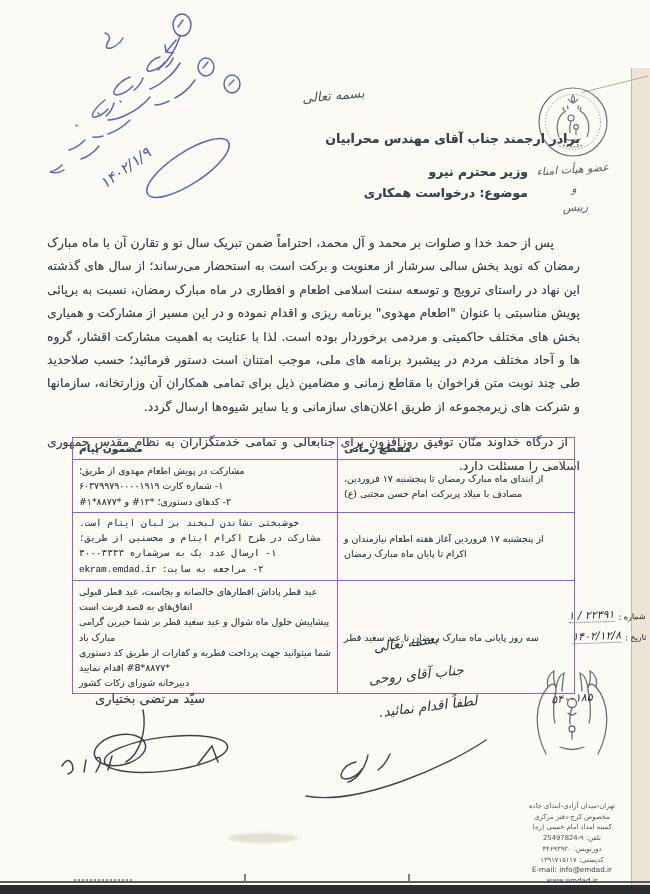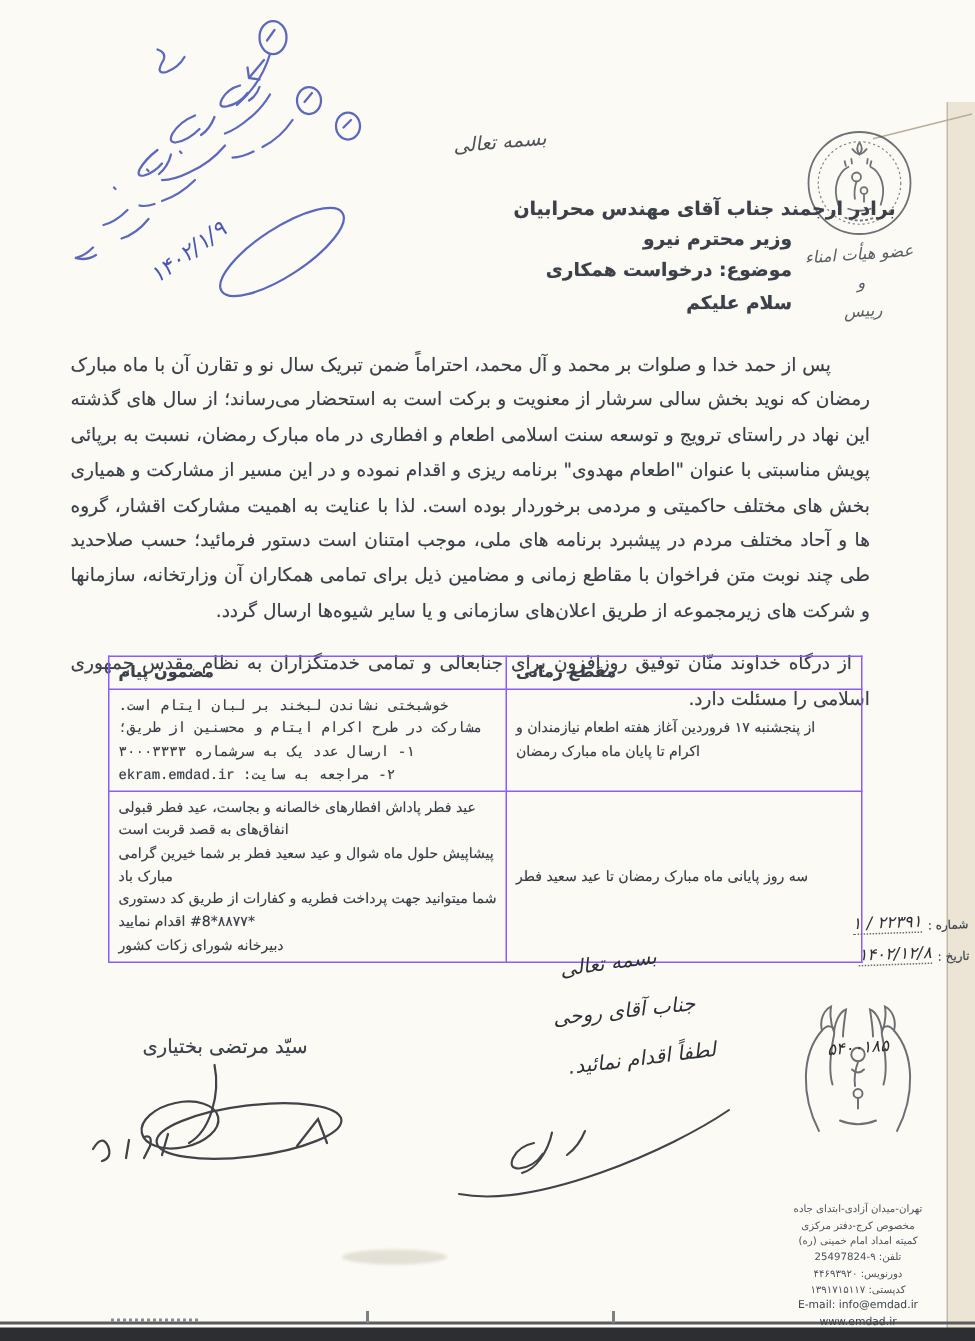--- a/index.html
+++ b/index.html
@@ -19,22 +19,22 @@
   .edge-strip{left:632px;top:68px;width:18px;height:826px;background:#ece5d6;}
   .edge-line{left:631px;top:68px;width:1px;height:826px;background:#c2b9a5;}
   .corner-diag{left:582px;top:92px;width:68px;height:1px;background:#b7ae9a;transform:rotate(-14deg);transform-origin:left center;}
   .bottom-line{left:0;top:881px;width:650px;height:2px;background:#5a5c60;}
   .bottom-band{left:0;top:885px;width:650px;height:9px;background:#2c2e32;}
   .tick{width:2px;height:8px;background:#7d8085;top:874px;}
   .smudge{left:228px;top:833px;width:70px;height:10px;background:#e3e0d6;border-radius:50%;filter:blur(1px);}
   .dotline{left:74px;top:879px;width:58px;border-top:2px dotted #8a8c8e;height:0;}
   
   .bismillah{left:302px;top:88px;font-size:13px;color:#4c5158;transform:rotate(-5deg);font-style:italic;}
-  .recip1{right:53px;top:131px;font-weight:bold;font-size:12.6px;}
-  .recipRest{right:122px;top:148px;text-align:right;font-weight:bold;font-size:12.4px;line-height:21.4px;}
+  .recip1{right:70px;top:131px;font-weight:bold;font-size:12.6px;}
+  .recipRest{right:122px;top:161px;text-align:right;font-weight:bold;font-size:12.4px;line-height:21.4px;}
   
   .body{right:58px;left:35px;top:220px;text-align:justify;font-size:12.35px;line-height:23.4px;}
   .body p{margin:12px;}
   .body .p1{text-indent:26px;}
   .body .p2{text-indent:12px;margin-top:2px;}
   
   .tblwrap{left:73px;top:437px;width:502px;}
   table.tb{width:502px;border-collapse:collapse;direction:rtl;table-layout:fixed;font-size:9.4px;color:#3b4049;}
   table.tb th,table.tb td{border:1px solid #8b5cf6;text-align:left;vertical-align:middle;padding:3px 6px;line-height:1.62;letter-spacing:-.1px;}
   table.tb th{font-size:10.6px;font-weight:bold;padding:2px 6px;}
@@ -123,38 +123,44 @@
   </svg>
 
   <div class="abs role hw preline">عضو هیأت امناء
 و
 رییس</div>
 
   <div class="abs recip1 print">برادر ارجمند جناب آقای مهندس محرابیان</div>
   <div class="abs recipRest print">
     <div>وزیر محترم نیرو</div>
     <div>موضوع: درخواست همکاری</div>
-    <div>سلام علیکم</div>
   </div>
 
   <div class="abs body print">
     <p class="p1">پس از حمد خدا و صلوات بر محمد و آل محمد، احتراماً ضمن تبریک سال نو و تقارن آن با ماه مبارک رمضان که نوید بخش سالی سرشار از معنویت و برکت است به استحضار می‌رساند؛ از سال های گذشته این نهاد در راستای ترویج و توسعه سنت اسلامی اطعام و افطاری در ماه مبارک رمضان، نسبت به برپائی پویش مناسبتی با عنوان "اطعام مهدوی" برنامه ریزی و اقدام نموده و در این مسیر از مشارکت و همیاری بخش های مختلف حاکمیتی و مردمی برخوردار بوده است. لذا با عنایت به اهمیت مشارکت اقشار، گروه ها و آحاد مختلف مردم در پیشبرد برنامه های ملی، موجب امتنان است دستور فرمائید؛ حسب صلاحدید طی چند نوبت متن فراخوان با مقاطع زمانی و مضامین ذیل برای تمامی همکاران آن وزارتخانه، سازمانها و شرکت های زیرمجموعه از طریق اعلان‌های سازمانی و یا سایر شیوه‌ها ارسال گردد.</p>
     <p class="p2">از درگاه خداوند منّان توفیق روزافزون برای جنابعالی و تمامی خدمتگزاران به نظام مقدس جمهوری اسلامی را مسئلت دارد.</p>
   </div>
 
   <div class="abs tblwrap">
     <table class="tb print">
       <colgroup>
           <col style="width:237px;">
           <col style="width:265px;">
         </colgroup>
       <tbody>
           <tr>
         <th>مقطع زمانی</th>
         <th>مضمون پیام</th>
+      </tr>
+      <tr>
+        <td class="preline">از ابتدای ماه مبارک رمضان تا پنجشنبه ۱۷ فروردین،
+مصادف با میلاد پربرکت امام حسن مجتبی (ع)</td>
+        <td class="preline">مشارکت در پویش اطعام مهدوی از طریق؛
+۱- شماره کارت ۶۰۳۷۹۹۷۹۰۰۰۰۱۹۱۹
+۲- کدهای دستوری؛ *۱۲# و *۸۸۷۷*۱#</td>
       </tr>
       <tr>
         <td class="preline">از پنجشنبه ۱۷ فروردین آغاز هفته اطعام نیازمندان و
 اکرام تا پایان ماه مبارک رمضان</td>
         <td class="preline site">خوشبختی نشاندن لبخند بر لبان ایتام است. مشارکت در طرح اکرام ایتام و محسنین از طریق؛
 ۱- ارسال عدد یک به سرشماره ۳۰۰۰۳۳۳۳
 ۲- مراجعه به سایت: ekram.emdad.ir</td>
       </tr>
       <tr>
         <td class="preline">سه روز پایانی ماه مبارک رمضان تا عید سعید فطر</td>

